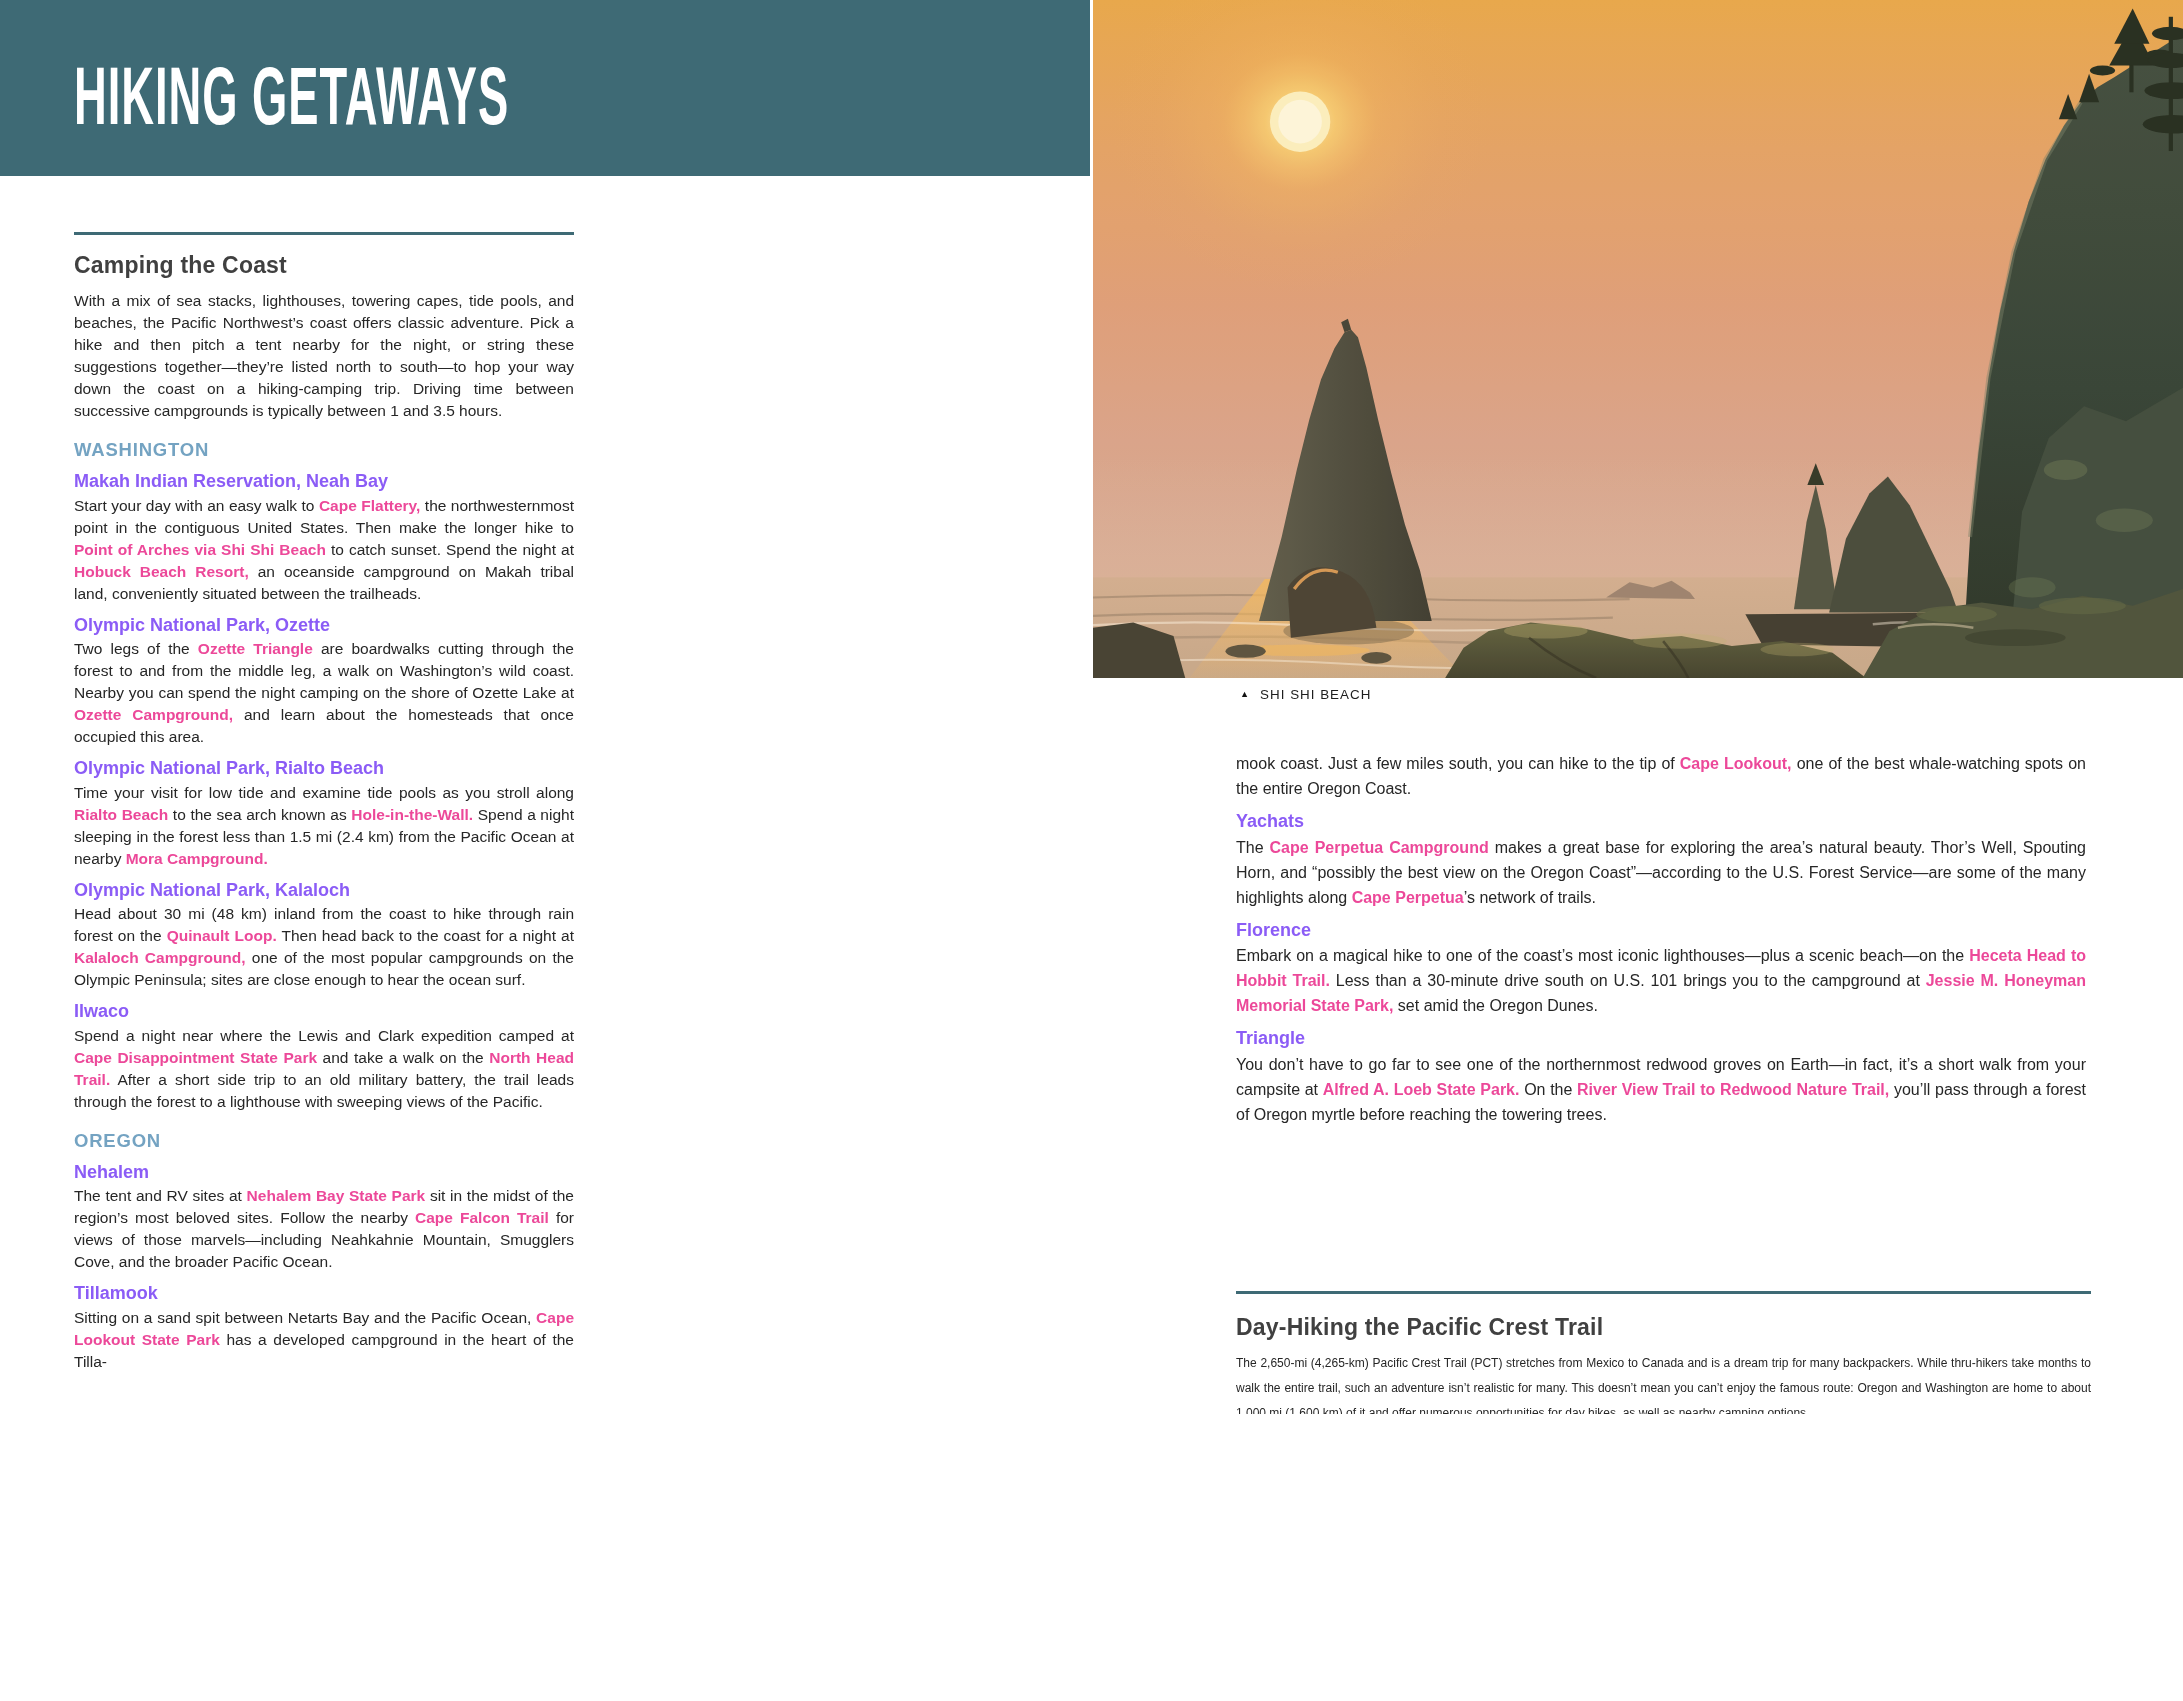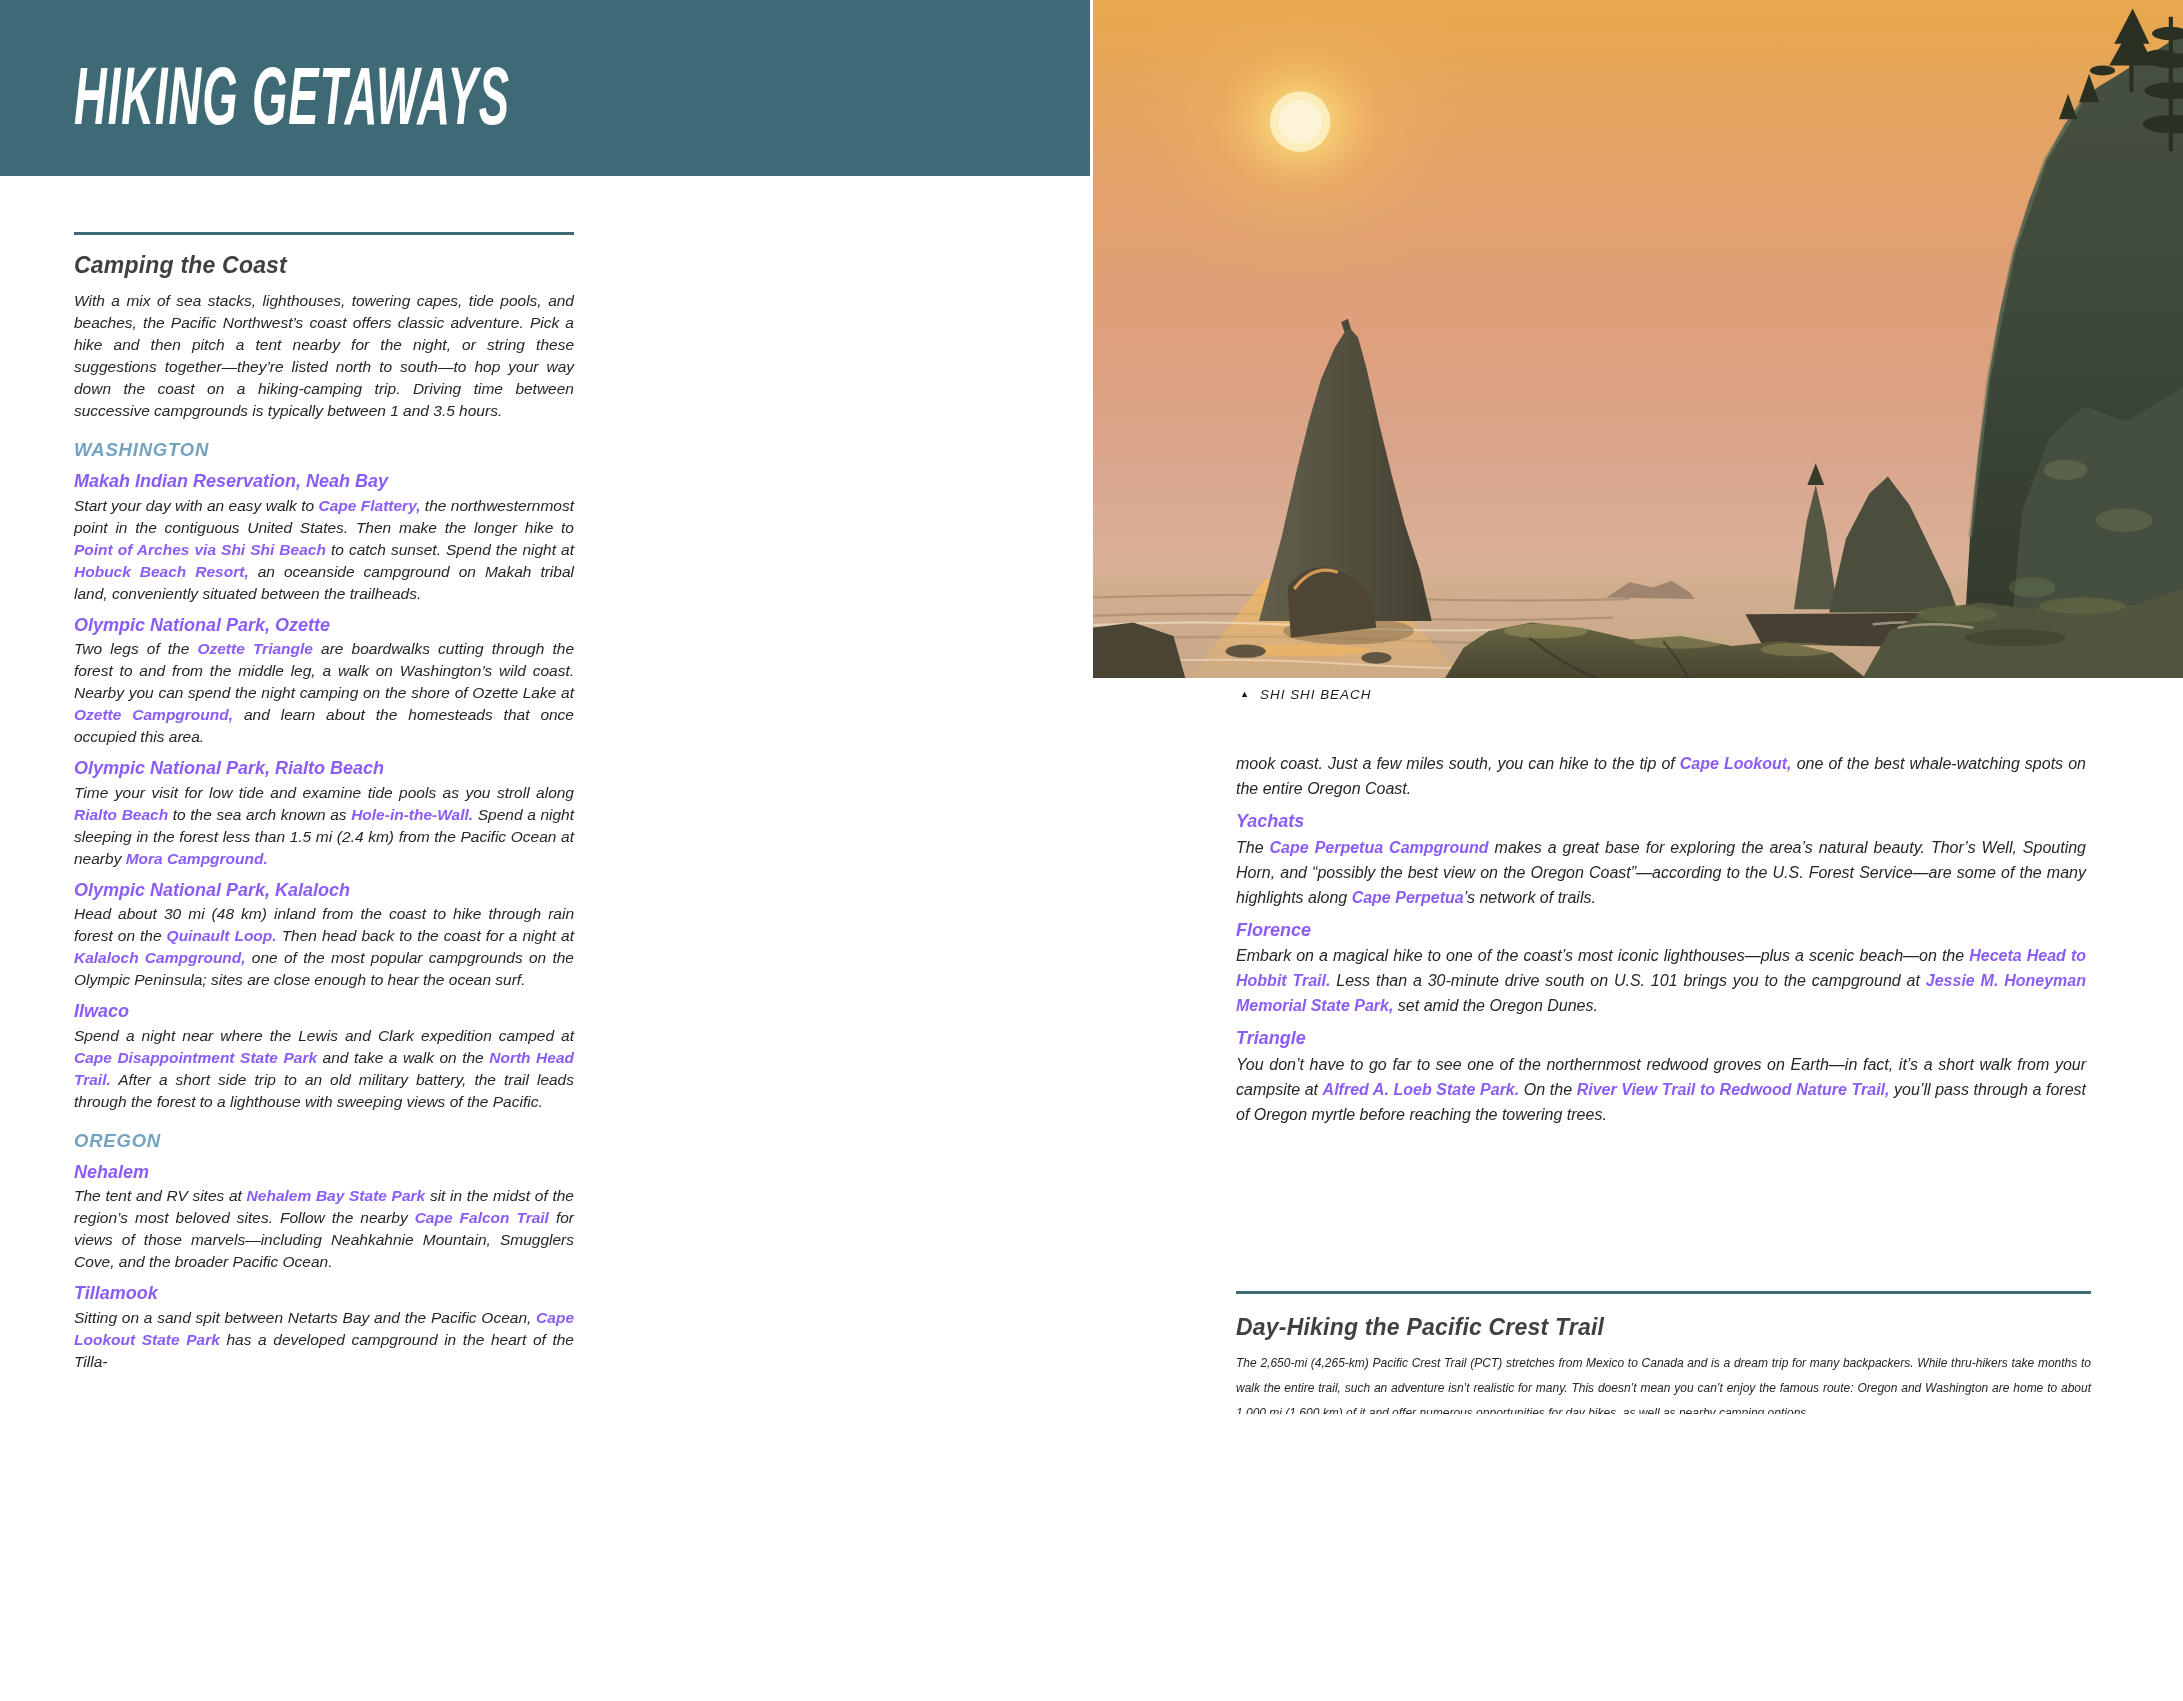--- a/index.html
+++ b/index.html
@@ -1,36 +1,36 @@
 <!DOCTYPE html>
 <html style="font-size:13.4px"><head>
 <meta charset="utf-8">
 <style>
   html,body{margin:0;padding:0;background:#ffffff;}
   .canvas{position:relative;width:2183px;height:1414px;background:#fff;overflow:hidden;
-          font-family:"Liberation Sans", sans-serif;color:#242424;font-style:italic;}
+          font-family:"Liberation Sans", sans-serif;color:#242424;}
 
   
   .banner{position:absolute;left:0;top:0;width:1090px;height:176px;background:#3e6a75;}
   .banner h1{position:absolute;left:74px;top:50px;margin:0;font-size:81px;font-weight:bold;
              color:#ffffff;letter-spacing:1.7px;white-space:nowrap;
              transform:scaleX(0.56);transform-origin:0 0;}
 
   
   .col{position:absolute;}
   .col-left{left:74px;top:232px;width:500px;}
   .col-right{left:1236px;top:724px;width:850px;margin-top:27px;}
   .pct-block{left:1236px;top:1291px;width:855px;}
 
   .rule{height:2.5px;background:#3e6a75;margin:0 0 17px 0;}
   .sec-title{margin:0 0 11.8px 0;font-size:23px;font-weight:bold;color:#404040;letter-spacing:0.2px;}
   .region{margin:17px 0 0 0;font-size:18.5px;font-weight:bold;color:#74a3c2;letter-spacing:0.8px;}
   .entry h4{margin:10px 0 2.5px 0;font-size:18px;font-weight:bold;color:#8b5cf6;}
   p.body{margin:0 0 8.4px 0;font-size:15.5px;line-height:22px;text-align:justify;color:#262626;}
-  p.body b{color:#8b5cf6;}
+  p.body b{color:#ec4899;}
   .col-right p.body{font-size:16px;line-height:25px;}
   .pct-block p.body{font-size:12px;line-height:25px;}
   .pct-block .sec-title{margin:20px 0 10px 0;}
 
   
   .photo{position:absolute;left:1093px;top:0;width:1090px;height:678px;margin:0;overflow:hidden;}
   .photo svg{display:block;width:100%;height:100%;}
   .caption{position:absolute;left:1240px;top:687px;font-size:13.4px;letter-spacing:1px;
            color:#1e1e1e;display:flex;align-items:center;}
   .cap-marker{font-size:9.2px;margin-right:10px;position:relative;top:-0.8px;color:#111;}

